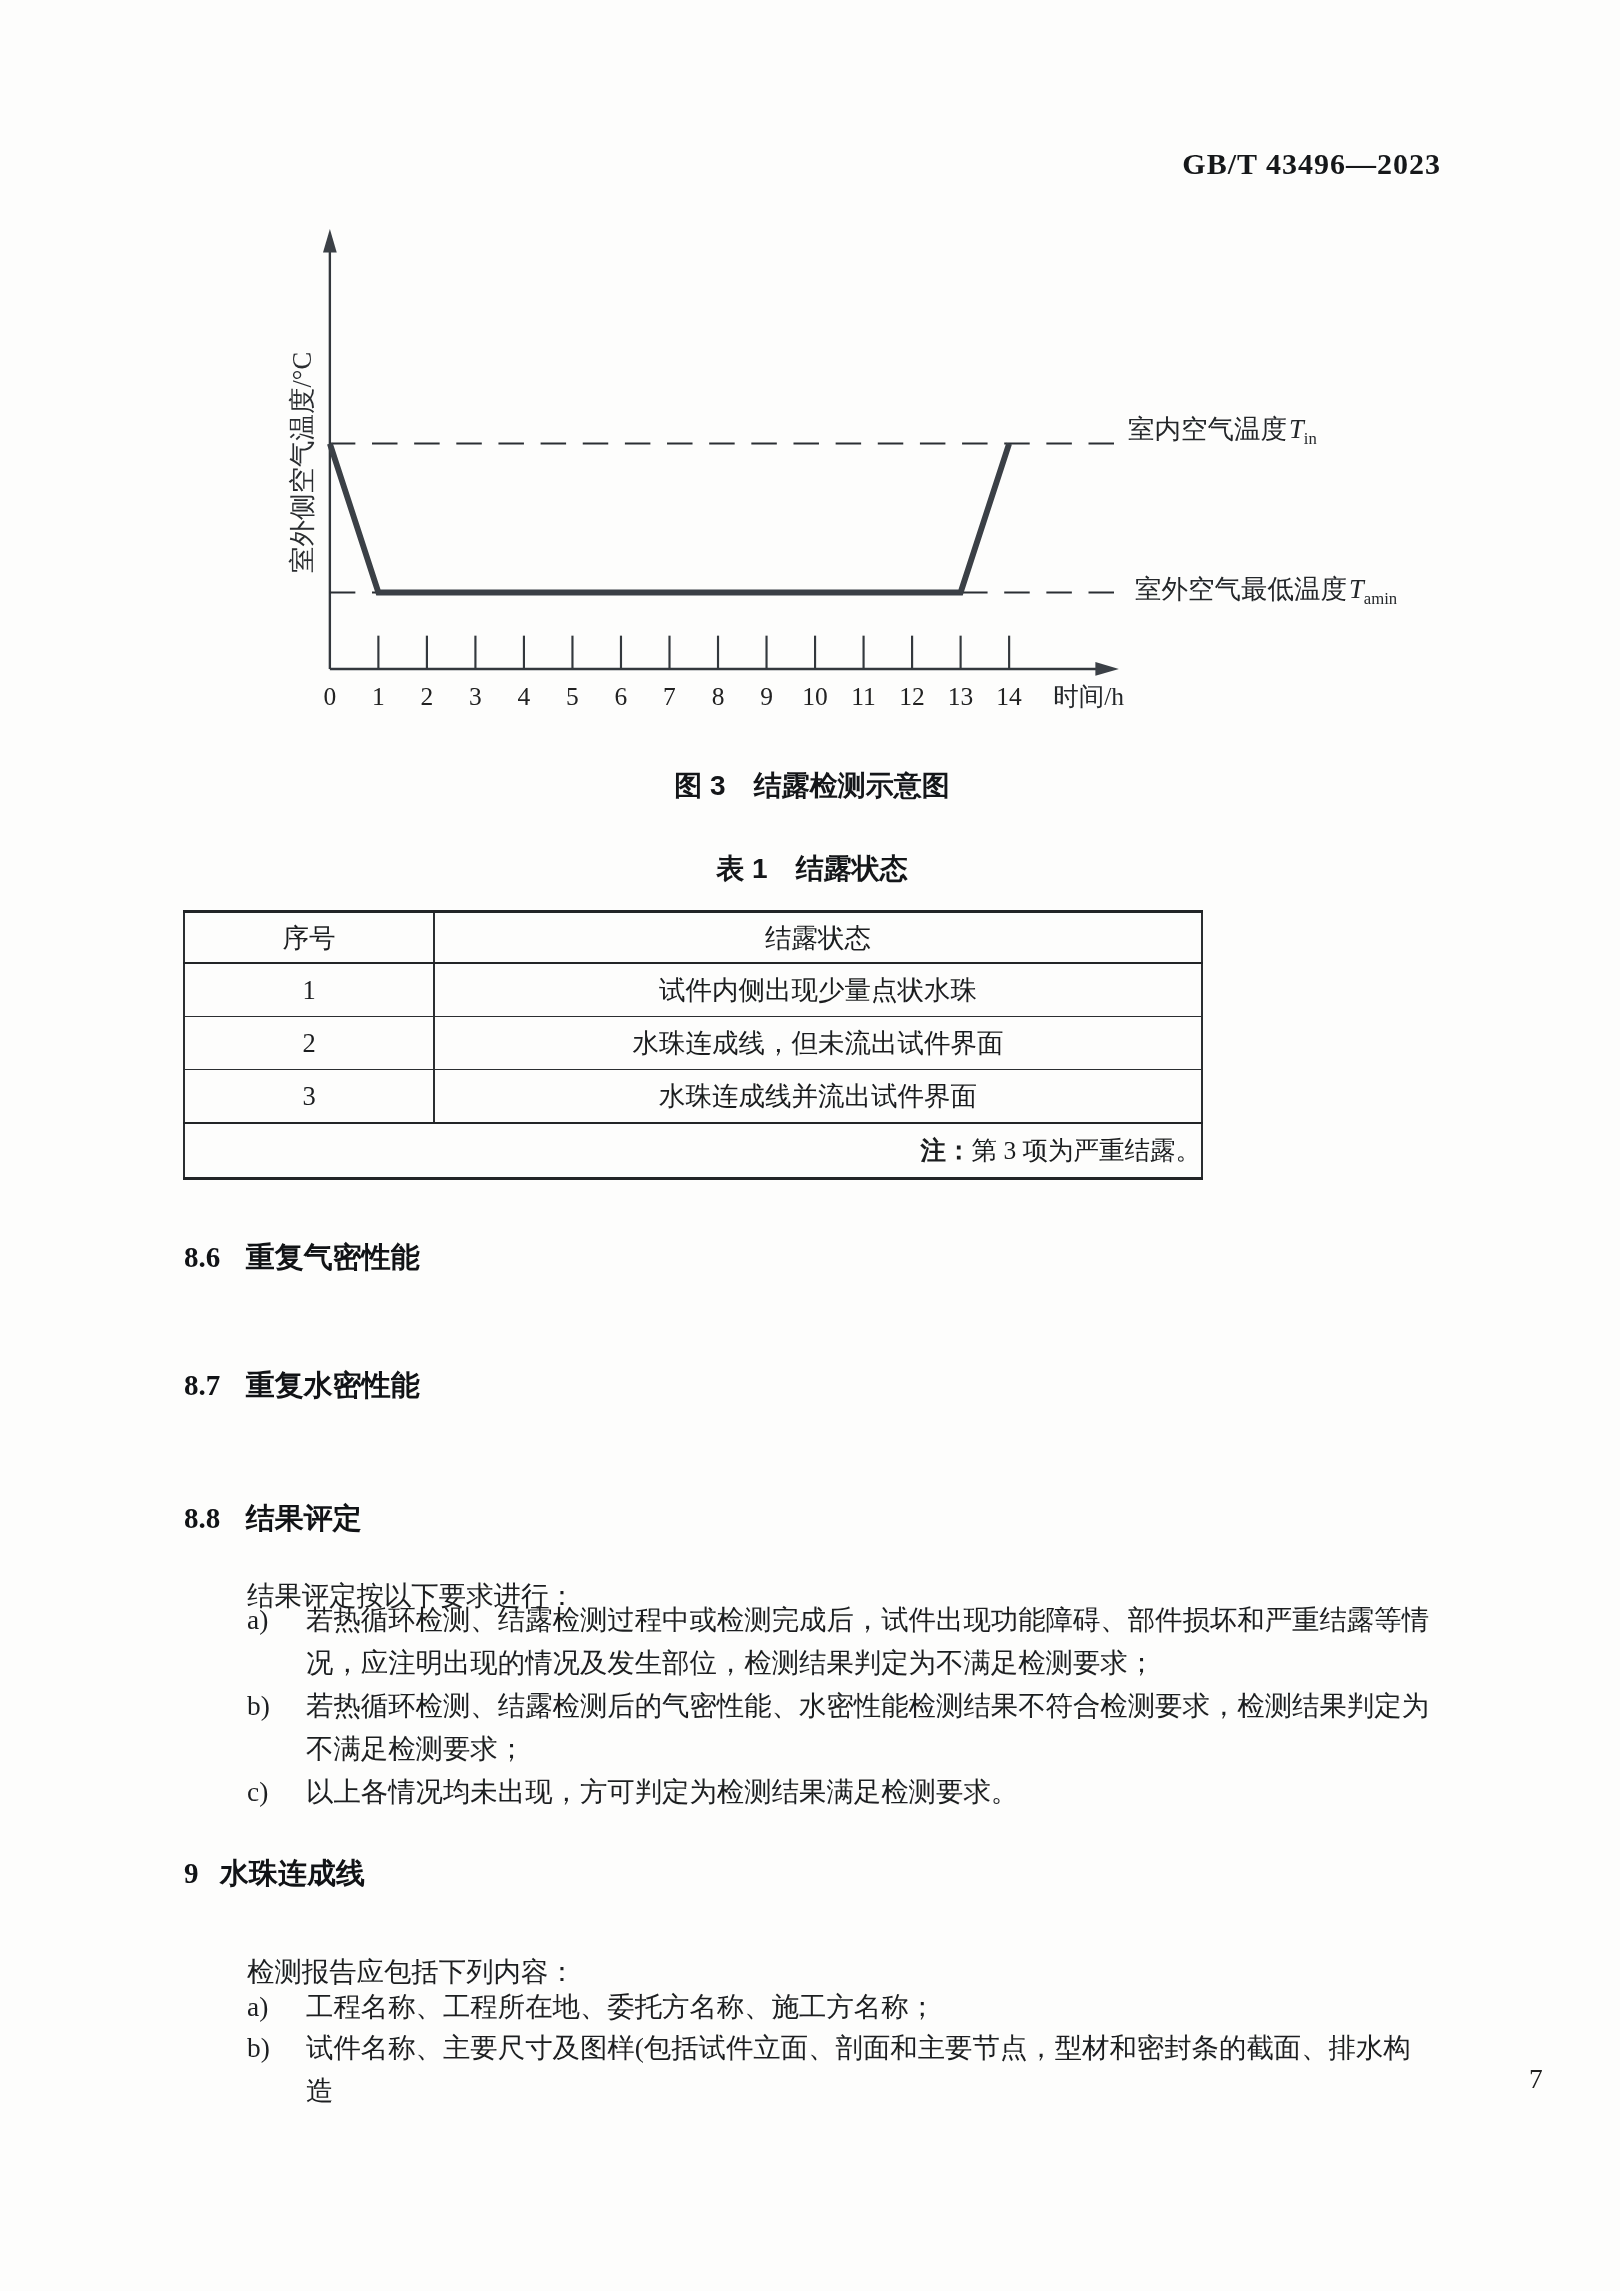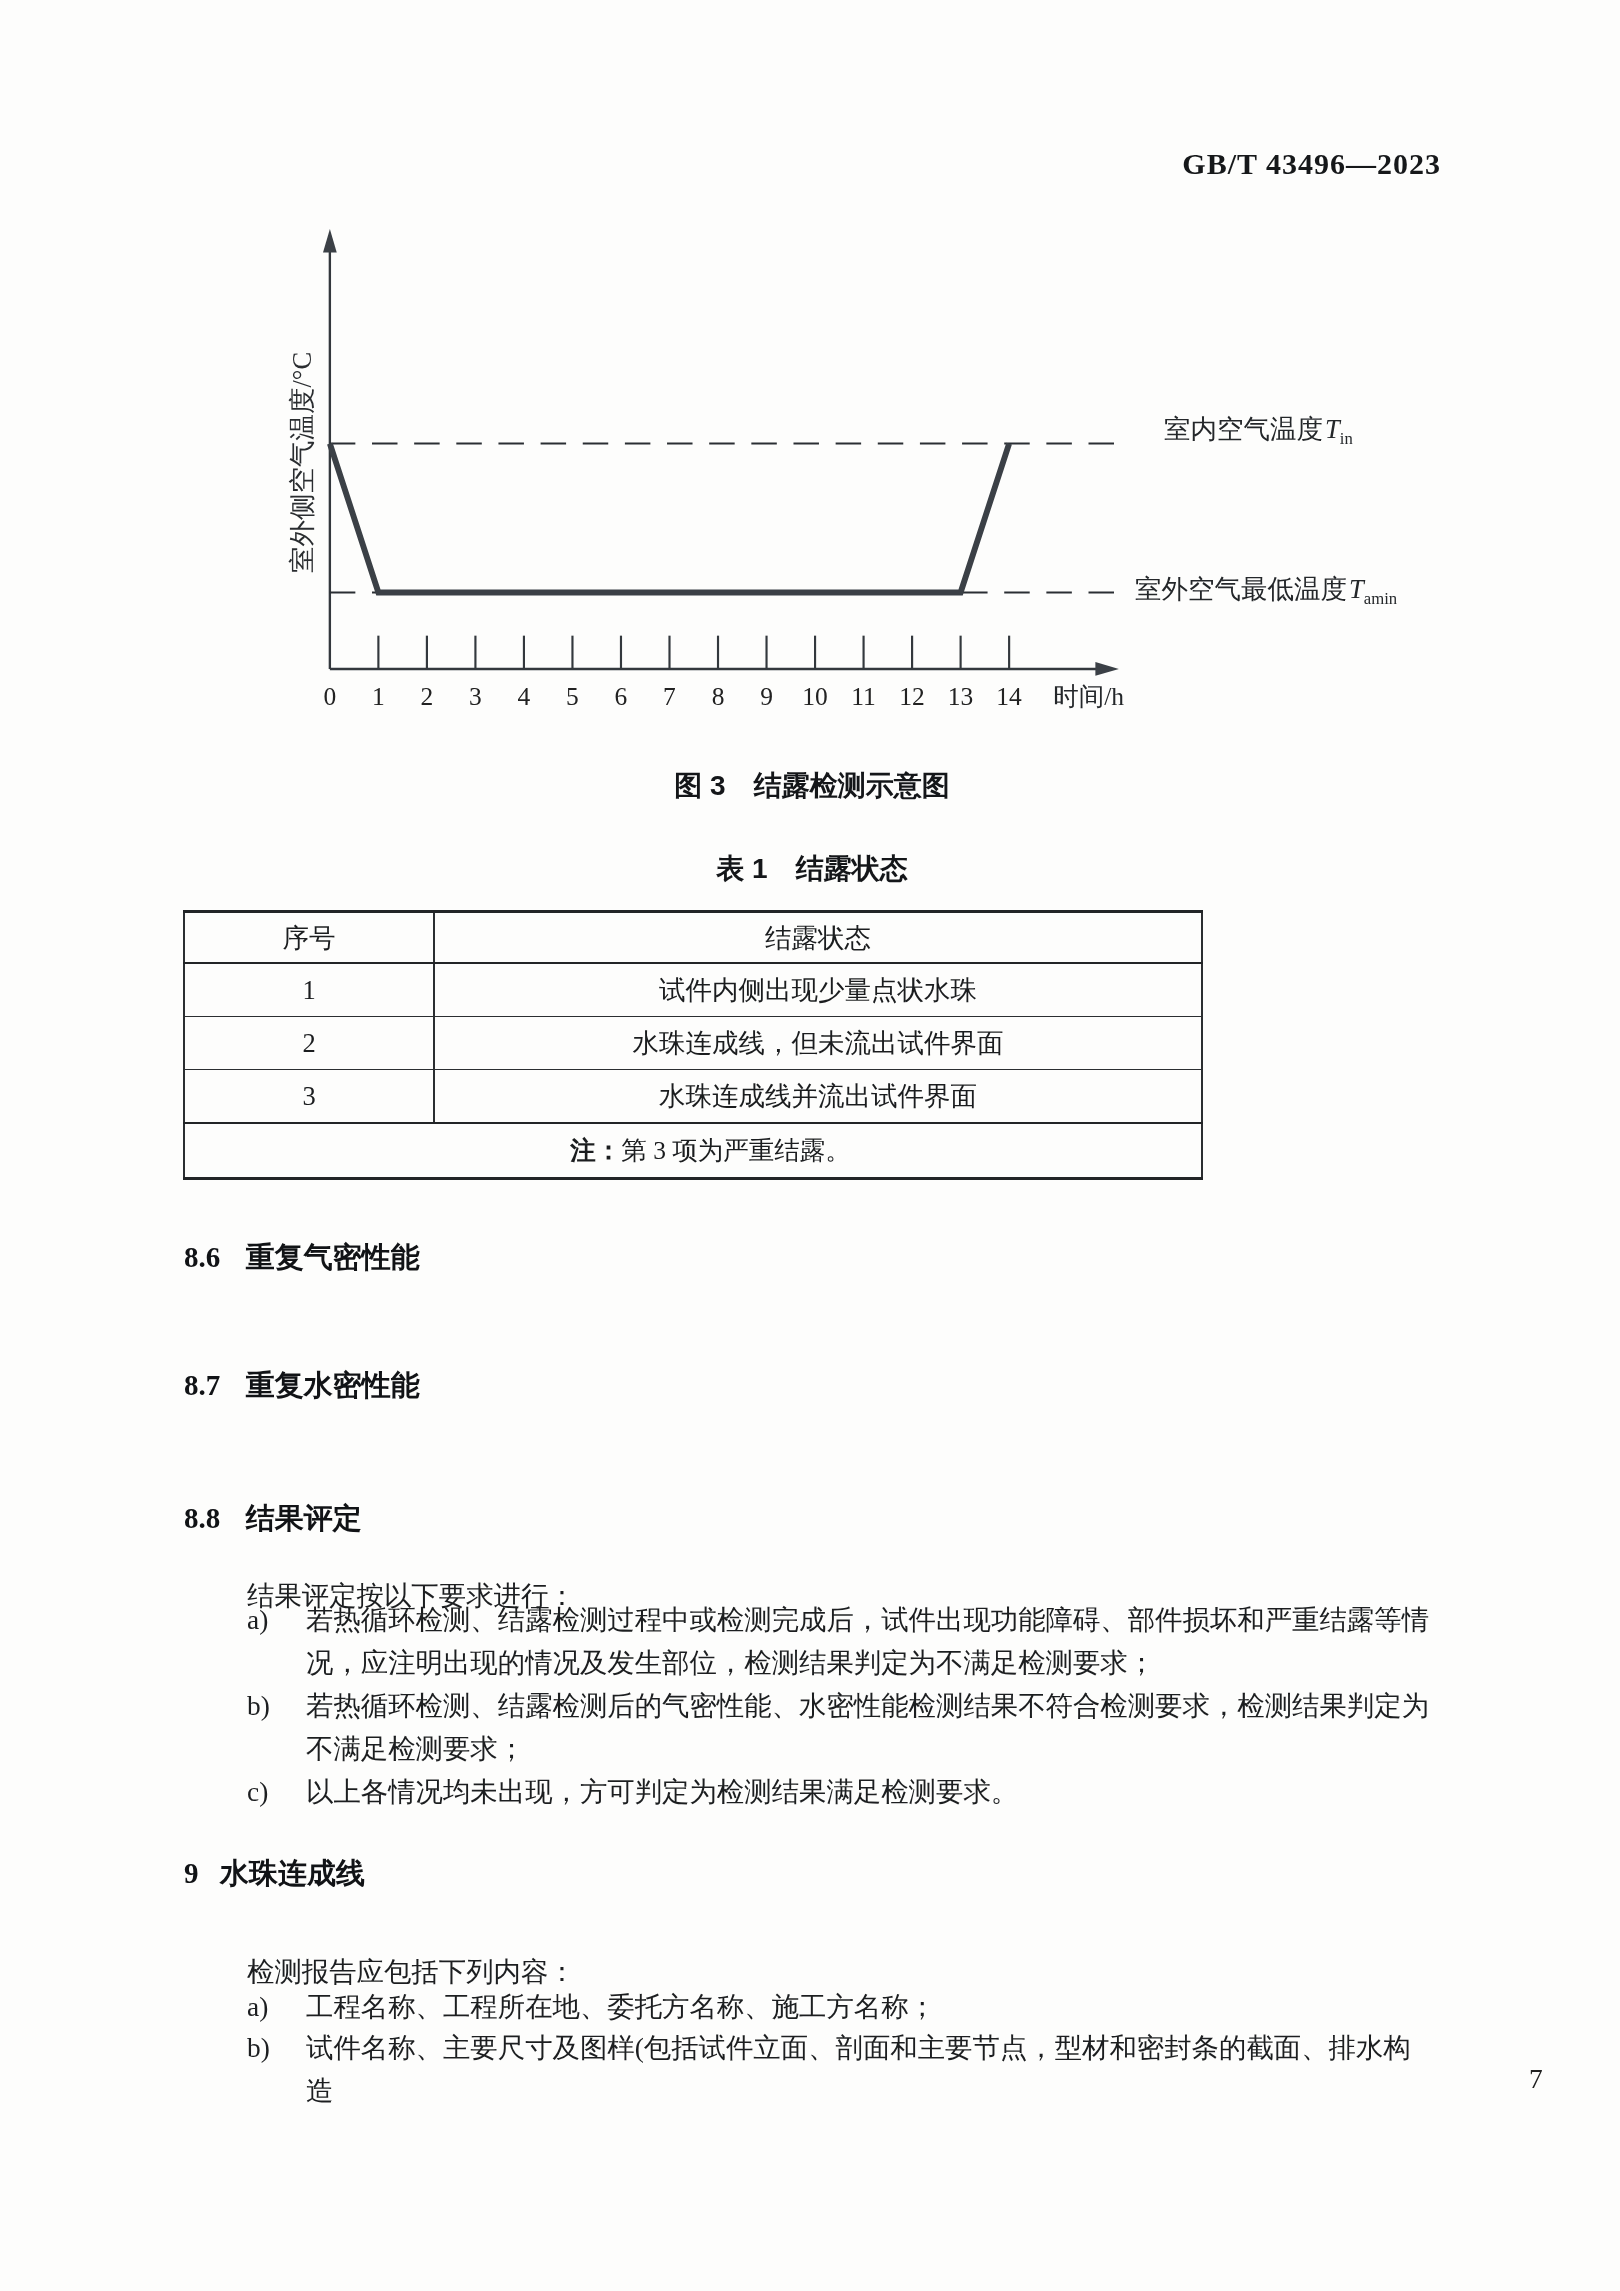--- a/index.html
+++ b/index.html
@@ -21,21 +21,21 @@
   .figure{position:absolute;left:274px;top:223px;width:1186px;height:495px;}
   .chart-svg{position:absolute;left:0;top:0;}
   .ylabel{
     position:absolute;left:-169px;top:222px;width:392px;height:35px;
     transform:rotate(-90deg);
     text-align:center;font-size:26.5px;color:#2a2d30;white-space:nowrap;
   }
   .ref-label{position:absolute;font-size:26.5px;color:#24272a;white-space:nowrap;}
   .ref-label .sym{font-style:italic;font-size:26.5px;margin-left:2px;}
   .ref-label sub{font-size:16.7px;}
-  .ref-high{left:890px;top:188px;}
+  .ref-high{left:854px;top:188px;}
   .ref-low{left:861px;top:348px;}
   .tick-label-text{font-size:26px;fill:#222;font-family:"Liberation Serif","DejaVu Serif",serif;}
   .xlabel-text{font-size:26px;fill:#24272a;font-family:"Liberation Serif","DejaVu Serif",serif;}
   
   .caption{
     position:absolute;left:183px;width:1258px;text-align:center;
     font-family:Liberation Sans, sans-serif;
     font-weight:700;font-size:28px;color:#141619;
   }
   .fig-caption{top:767px;}
@@ -50,21 +50,21 @@
   .tbl td,.tbl th{
     border-left:2px solid #2b2e31;border-right:2px solid #2b2e31;
     border-top:1.5px solid #2b2e31;border-bottom:1.5px solid #2b2e31;
     text-align:center;vertical-align:middle;font-weight:normal;
     padding:0;
   }
   .tbl tr.hdr th{height:49px;border-top:3.9px solid #222527;border-bottom:2.9px solid #222527;}
   .tbl tr.r td{height:52px;}
   .tbl tr.r3 td{border-bottom:2.9px solid #222527;}
   .tbl tr.note td{
-    height:53px;border-bottom:3.9px solid #222527;text-align:center;
+    height:53px;border-bottom:3.9px solid #222527;text-align:right;
     padding-left:35px;font-size:25.5px;
   }
   .tbl .note-label{font-weight:bold;font-family:"Liberation Sans","DejaVu Sans",sans-serif;}
   
   .sec-h{
     position:absolute;left:184px;
     font-family:Liberation Serif, serif;
     font-weight:700;font-size:29px;color:#111316;white-space:nowrap;
   }
   .sec-h .num{display:inline-block;margin-right:25.5px;}

